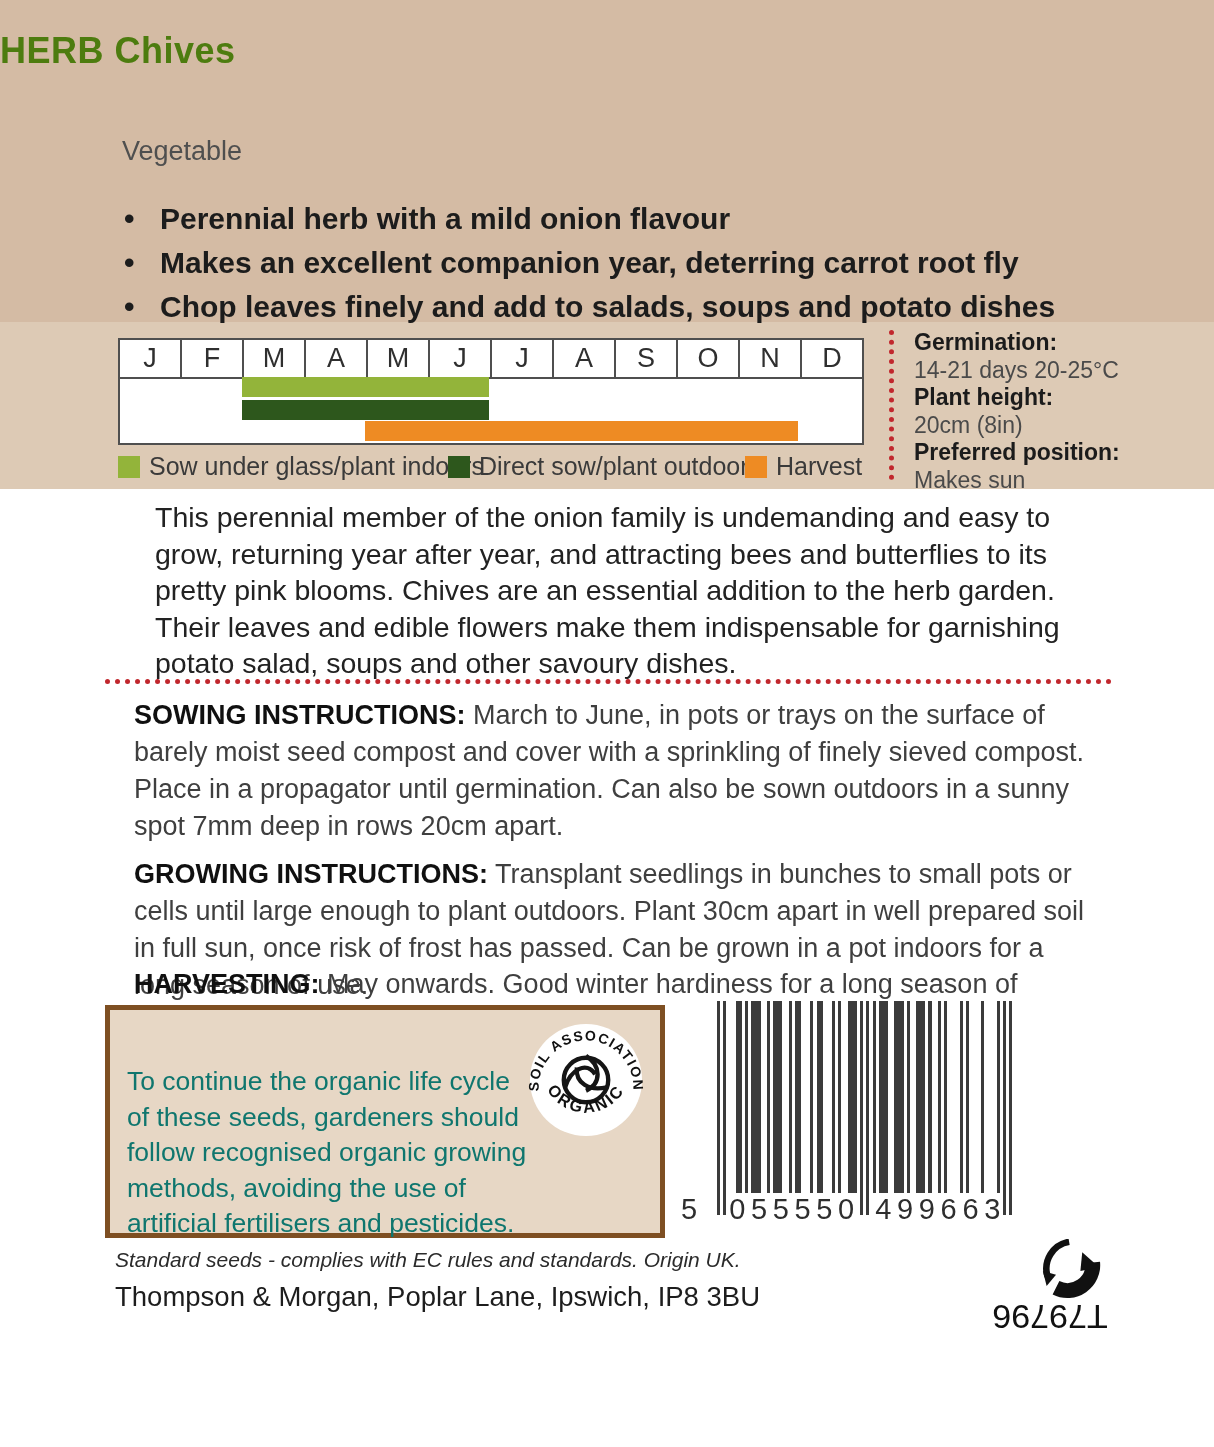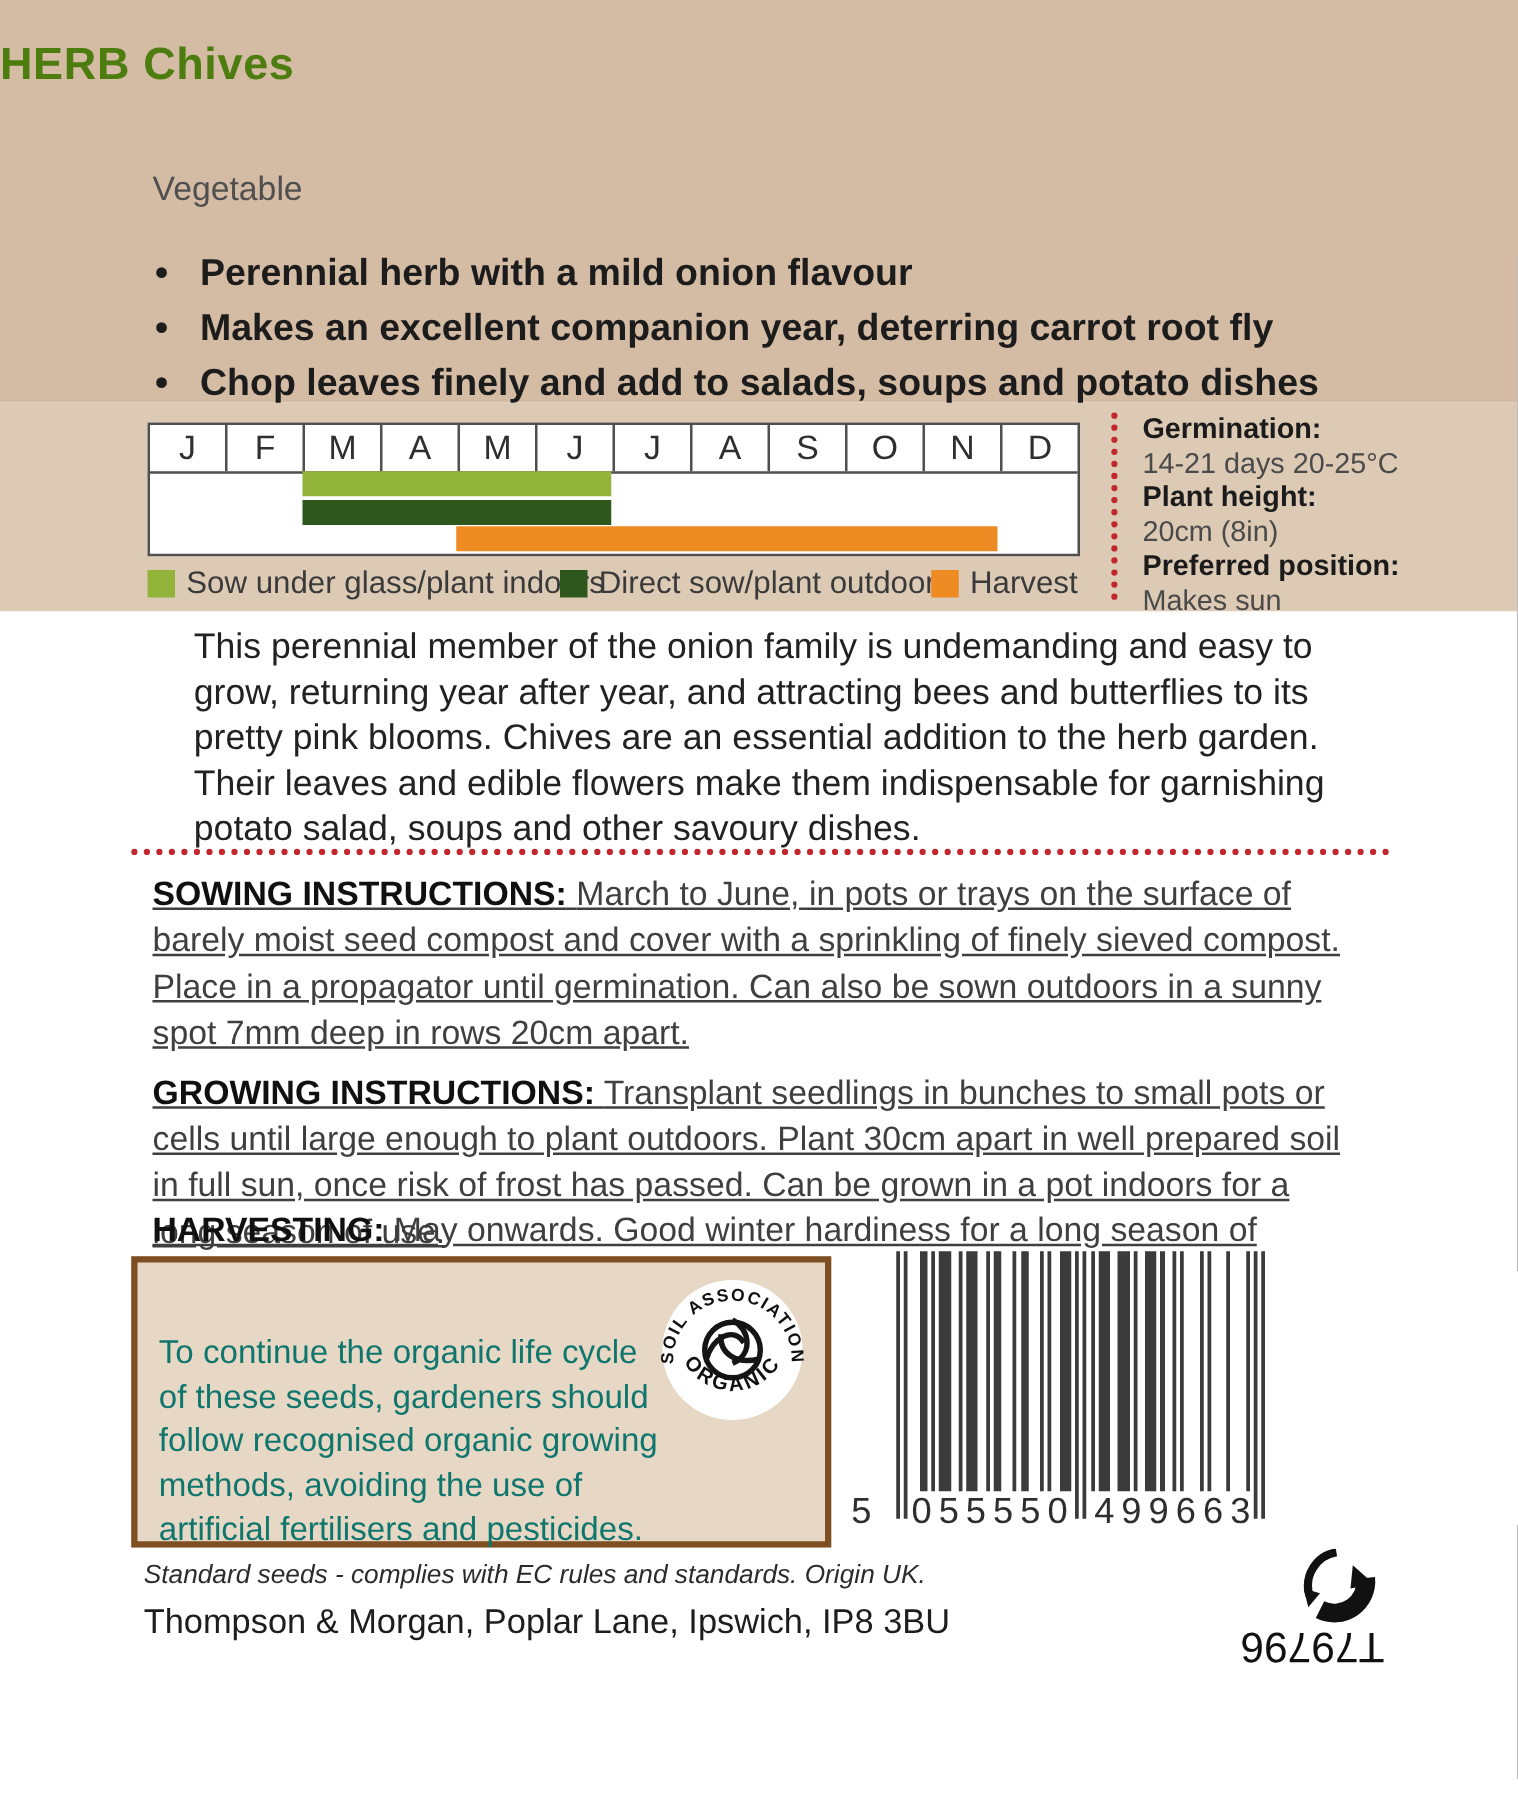--- a/index.html
+++ b/index.html
@@ -32,21 +32,21 @@
          border-left:5px dotted #c1272d;}
   .hdots{position:absolute;left:105px;top:679px;width:1007px;height:0;
          border-top:5px dotted #c1272d;}
 
   .info{position:absolute;left:914px;top:329px;font-size:23px;line-height:27.5px;color:#4a4a4a;}
   .info .b{font-weight:bold;color:#1b1b1b;}
 
   .desc{position:absolute;left:122px;top:499px;width:950px;font-size:28.5px;
         line-height:36.5px;color:#222222;margin-left:33px;}
 
-  .section{position:absolute;left:122px;width:955px;font-size:27px;line-height:37px;color:#3f3f3f;text-decoration:underline;}
+  .section{position:absolute;left:134px;width:955px;font-size:27px;line-height:37px;color:#3f3f3f;}
   .section .head{font-weight:bold;color:#101010;}
   #sec-sowing{top:697px;}
   #sec-growing{top:856px;}
   #sec-harvest{top:966px;}
 
   .obox{position:absolute;left:105px;top:1005px;width:560px;height:233px;
         background:#e7d7c5;border:5px solid #7e4f22;box-sizing:border-box;}
   .obox-head{position:absolute;left:17px;top:10px;font-size:31px;font-weight:bold;color:#a5622c;}
   .obox-body{position:absolute;left:17px;top:54px;width:408px;font-size:26.5px;
              line-height:35.5px;color:#0f766e;}

